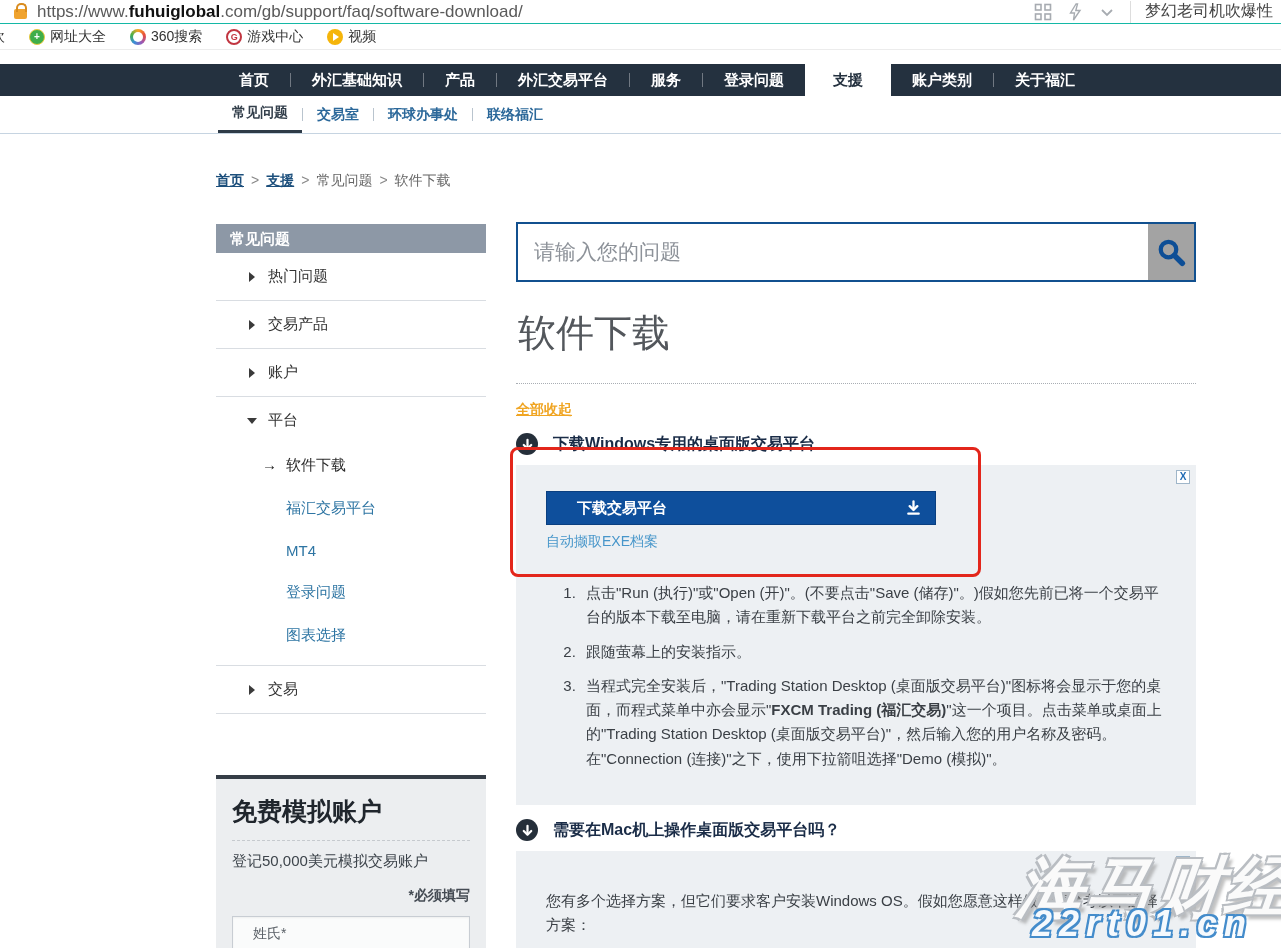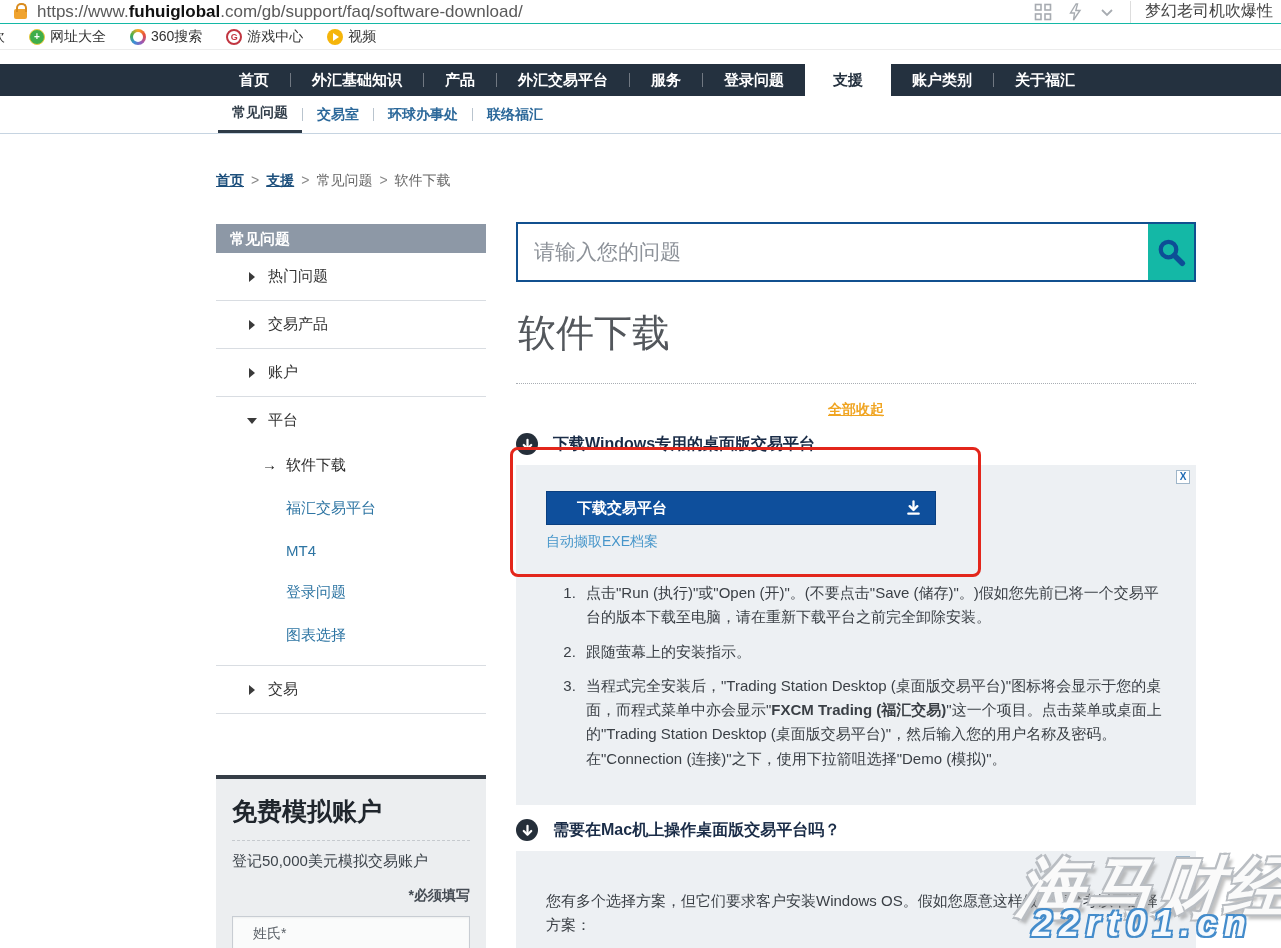--- a/index.html
+++ b/index.html
@@ -84,28 +84,28 @@
   .demo h2 { font-size: 25px; color: #20262d; font-weight: bold; padding-bottom: 12px; border-bottom: 1px dashed #c6cace; }
   .demo p { font-size: 15px; color: #3d444b; margin-top: 11px; }
   .demo .req { text-align: right; font-size: 14px; color: #444b53; font-weight: bold; margin-top: 16px; }
   .demo input { display: block; width: 100%; height: 33px; margin-top: 11px; background: #fafbfb;
                 border: 1px solid #c8cdd3; padding: 0 20px; font-size: 14px; color: #555;
                 font-family: inherit; box-shadow: inset 0 1px 2px rgba(0,0,0,.05); }
   .demo input::placeholder { color: #5a6067; opacity: 1; }
 
   
   .main { position: absolute; left: 516px; top: 222px; width: 680px; }
-  .searchbox { height: 60px; border: 2px solid #11508f; display: flex; align-items: center; background: #14b8a6; }
+  .searchbox { height: 60px; border: 2px solid #11508f; display: flex; align-items: center; background: #a3a3a3; }
   .searchbox input { flex: 1; height: 100%; border: none; outline: none; font-size: 21px; color: #555; padding: 0 16px; font-family: inherit; }
   .searchbox input::placeholder { color: #8d9299; opacity: 1; }
   .search-btn { width: 46px; display: flex; align-items: center; justify-content: center; cursor: pointer; background: none; border: none; }
 
   .page-title { font-size: 38px; font-weight: 500; color: #53575c; margin: 26px 0 0 2px; }
   .dotted { border-bottom: 1px dotted #a9aeb4; margin-top: 24px; }
-  .collapse-row { text-align: center; margin: 16px 0 0; text-decoration: underline; }
+  .collapse-row { text-align: left; margin: 16px 0 0; text-decoration: underline; }
   .collapse-link { color: #f0a523; font-size: 14px; font-weight: bold; text-decoration: underline; cursor: pointer; }
 
   .acc-head { display: flex; align-items: center; gap: 15px; margin-top: 14px; }
   .acc-ico { width: 22px; height: 22px; border-radius: 50%; background: #252f3a; display: flex; align-items: center; justify-content: center; flex: 0 0 auto; cursor: pointer; }
   .acc-title { font-size: 16px; font-weight: bold; color: #1a2c47; }
 
   .panel { background: #edf0f3; margin-top: 10px; padding: 26px 30px 24px; position: relative; }
   .broken-x { position: absolute; top: 5px; right: 6px; width: 14px; height: 14px; background: #fff;
               border: 1px solid #9fb6c9; color: #1f6bb5; font-size: 10px; font-weight: bold;
               line-height: 12px; text-align: center; }

